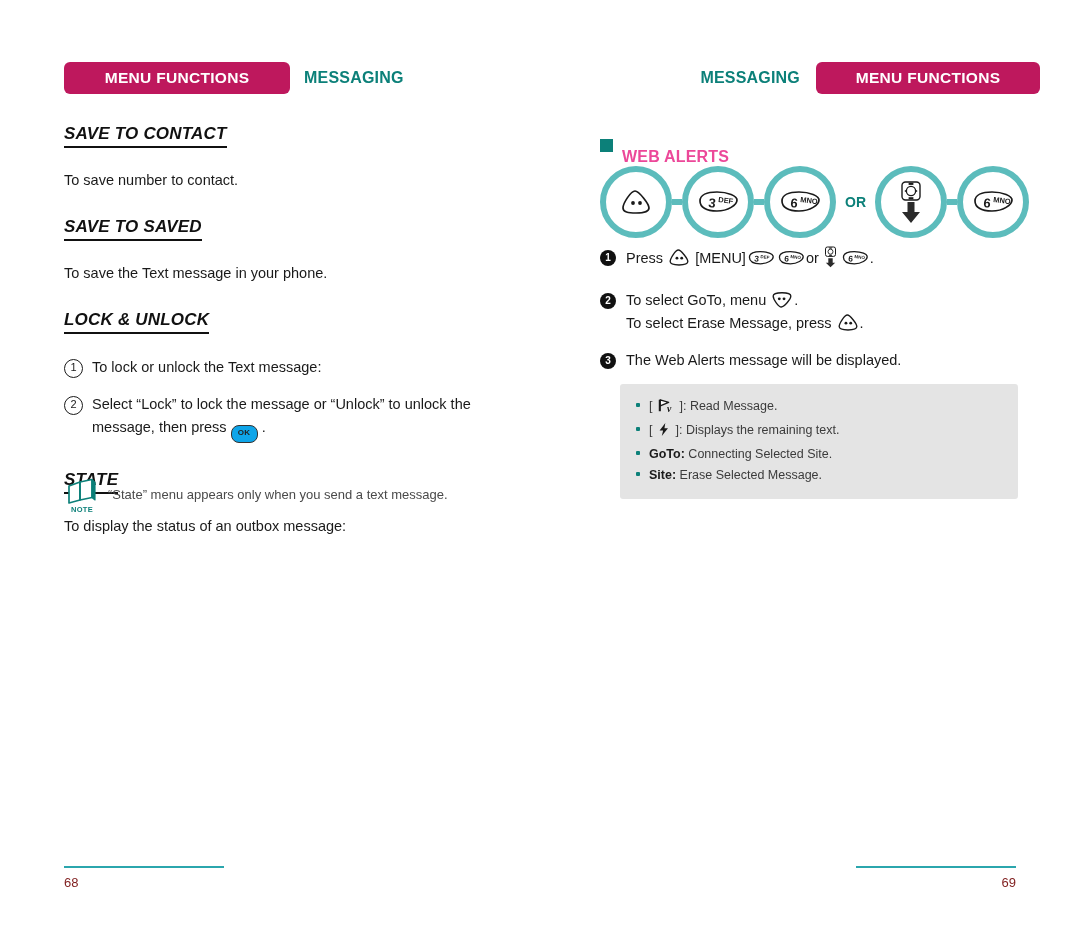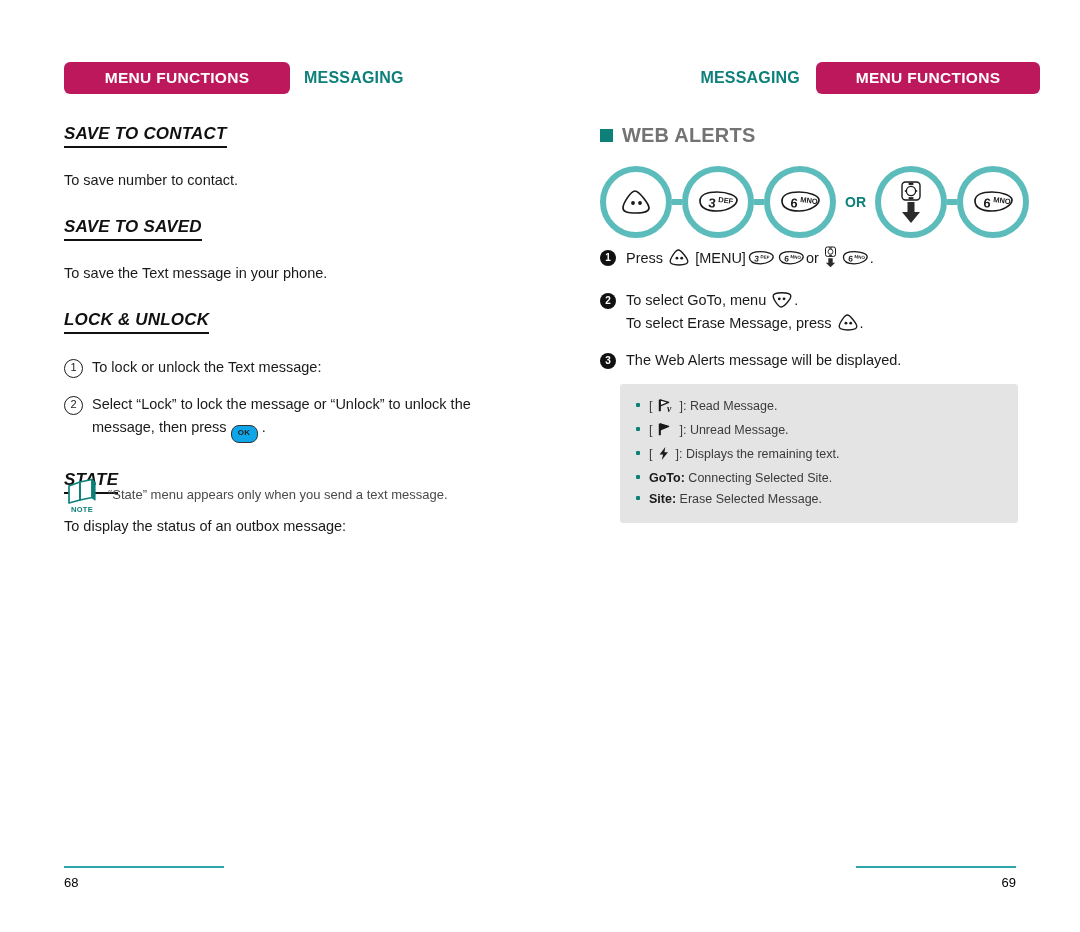--- a/index.html
+++ b/index.html
@@ -67,21 +67,21 @@
   .note{position:absolute;left:64px;top:478px;width:455px;display:flex;align-items:flex-start;}
   .note-icon{flex:0 0 auto;width:36px;margin-right:8px;text-align:center;}
   .note-icon svg{display:block;margin:0 auto;}
   .note-icon .lbl{font-size:7.5px;font-weight:bold;color:#0c8079;letter-spacing:.3px;margin-top:1px;}
   .note-txt{flex:1 1 auto;font-size:13px;line-height:18px;color:#4a4a4a;padding-top:8px;}
 
   
   .rp-body{position:absolute;left:600px;top:124px;width:420px;}
   .sec-head{display:flex;align-items:center;margin:0 0 0 0;}
   .sec-head .sq{width:13px;height:13px;background:#0c8079;margin-right:9px;display:inline-block;}
-  .sec-head .t{color:#737373;font-size:20px;font-weight:bold;letter-spacing:.2px;}
+  .sec-head .t{color:#ec4899;font-size:16px;font-weight:bold;letter-spacing:.2px;margin-top:24px;}
 
   
   .flow{position:absolute;left:600px;top:163px;width:440px;height:78px;}
   .flow-row{display:flex;align-items:center;height:78px;}
   .circ{
     width:72px;height:72px;border-radius:50%;border:6px solid #5cbcbc;
     box-sizing:border-box;display:flex;align-items:center;justify-content:center;
     background:#fff;flex:0 0 auto;position:relative;
   }
   .connector{width:10px;height:6px;background:#5cbcbc;flex:0 0 auto;}
@@ -112,21 +112,21 @@
     flex:0 0 auto;width:4px;height:4px;background:#0c8079;border-radius:1px;
     margin-right:9px;position:relative;top:-3px;
   }
   .ib-row .ibt{flex:1 1 auto;}
   .ib-row b{color:#1a1a1a;}
   .glyph{display:inline-block;vertical-align:-3px;margin:0 1px;}
 
   
   .footer{position:absolute;bottom:42px;}
   .footer .rule{height:2.5px;background:#2ba6ad;}
-  .footer .pg{font-size:13px;color:#000000;margin-top:7px;}
+  .footer .pg{font-size:13px;color:#7f1d1d;margin-top:7px;}
   .footer-left{left:64px;width:160px;}
   .footer-left .pg{text-align:left;}
   .footer-right{right:64px;width:160px;}
   .footer-right .pg{text-align:right;}
 </style>
 </head>
 <body>
 
 <div class="page page-left">
 
@@ -365,34 +365,20 @@
           <path d="M3 2 L3 15" stroke="#1a1a1a" stroke-width="2.4"></path>
           <path d="M3.5 2 L13 5 L3.5 9 Z" fill="#ffffff" stroke="#1a1a1a" stroke-width="1.5" stroke-linejoin="round"></path>
           <text x="11" y="16" font-family="Liberation Serif, serif" font-size="11" font-weight="bold" font-style="italic" fill="#1a1a1a">v</text>
         </svg>
       </span>
       <span>]:</span>
       <span>Read Message.</span>
     </span>
   </div>
 
-  <div class="ib-row">
-    <span class="bdot"></span>
-    <span class="ibt">
-      <span>[</span>
-      <span class="glyph">
-        <svg width="18" height="15" viewBox="0 0 20 17" aria-hidden="true">
-          <path d="M3 2 L3 15" stroke="#1a1a1a" stroke-width="2.4"></path>
-          <path d="M3.5 2 L13 5 L3.5 9 Z" fill="#1a1a1a" stroke="#1a1a1a" stroke-width="1.5" stroke-linejoin="round"></path>
-        </svg>
-      </span>
-      <span>]:</span>
-      <span>Unread Message.</span>
-    </span>
-  </div>
 
   <div class="ib-row">
     <span class="bdot"></span>
     <span class="ibt">
       <span>[</span>
       <span class="glyph">
         <svg width="14" height="15" viewBox="0 0 14 17" aria-hidden="true">
           <path d="M8.5 1 L2 9.5 L6 9.5 L4.5 16 L11.5 7 L7.5 7 Z" fill="#1a1a1a"></path>
         </svg>
       </span>

